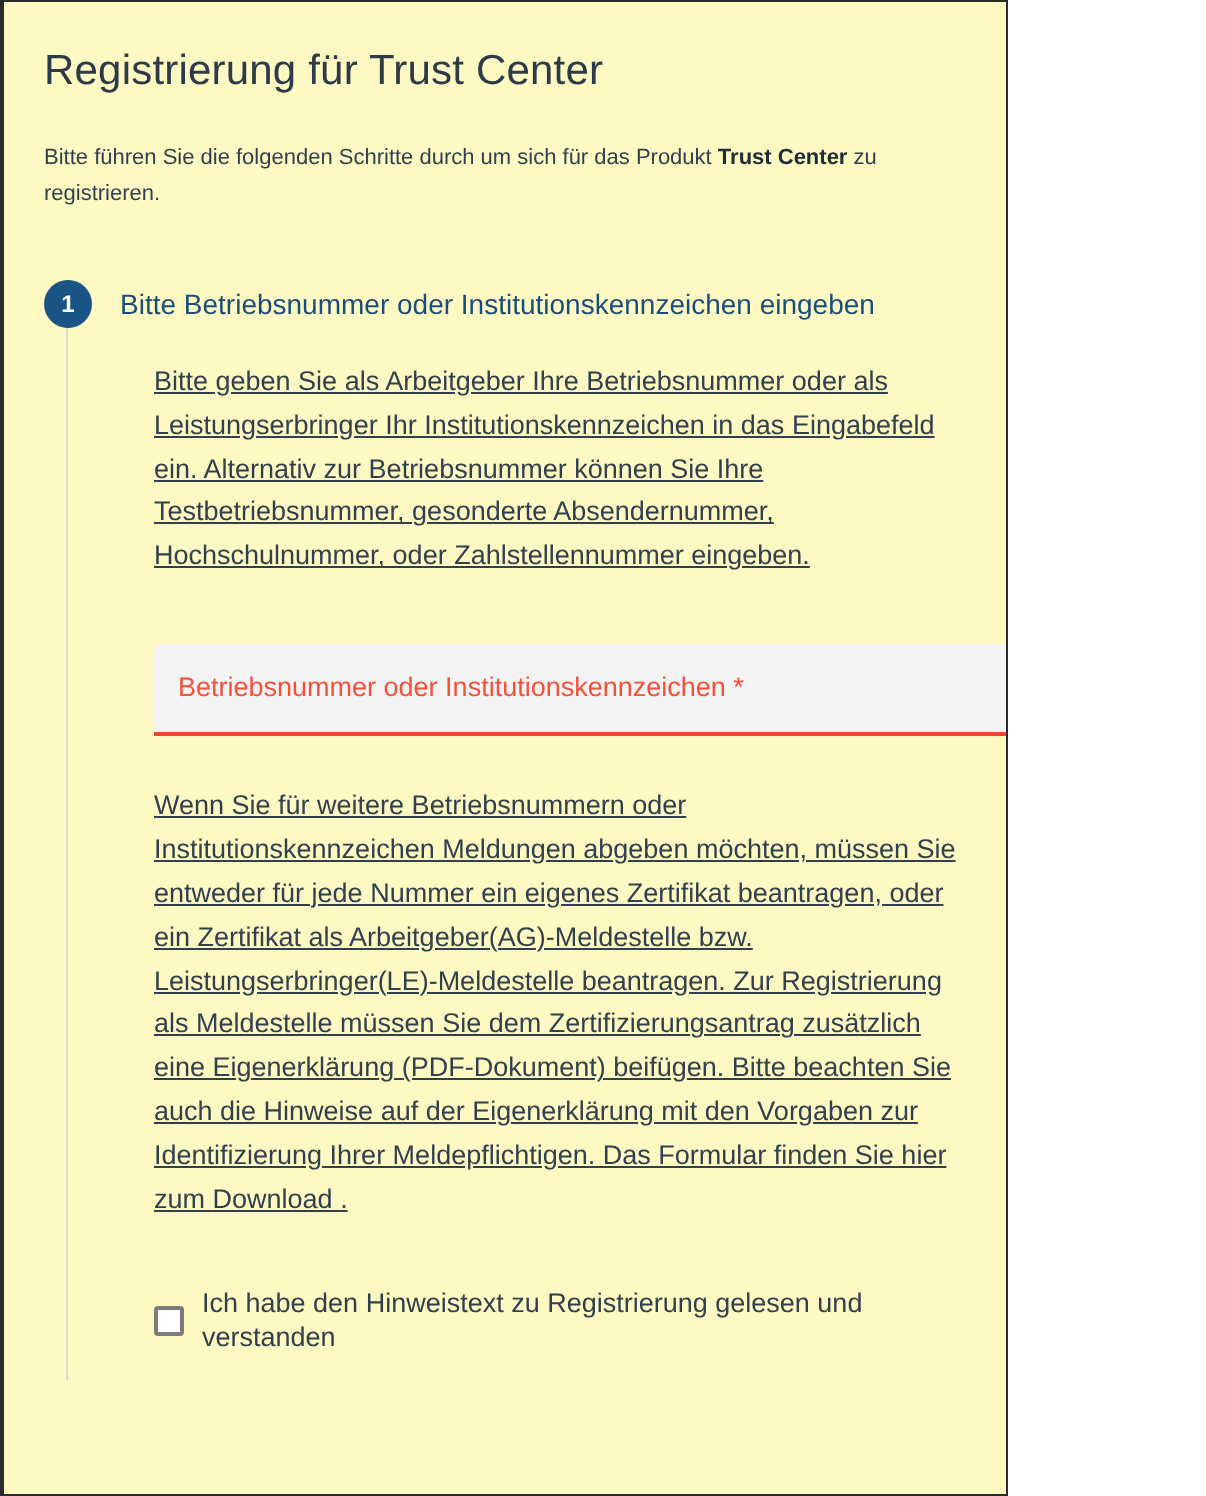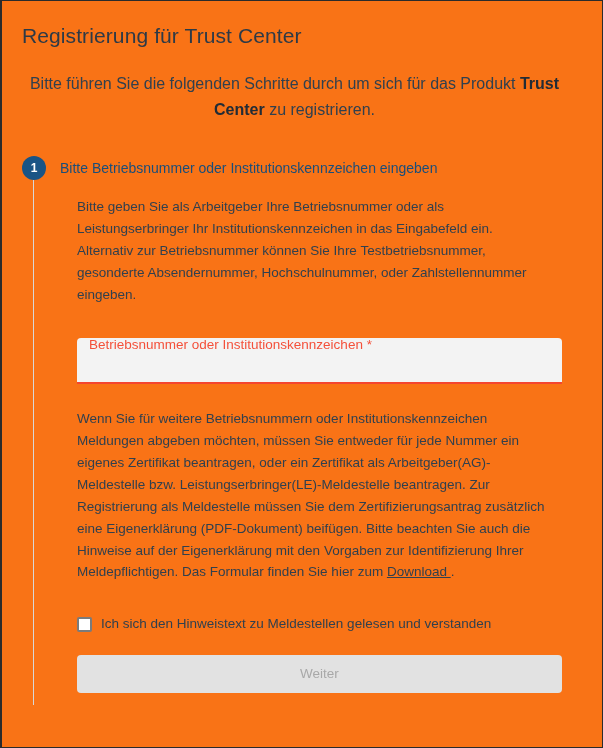--- a/index.html
+++ b/index.html
@@ -7,24 +7,24 @@
     padding: 0;
     background: #ffffff;
   }
   body {
     font-family: "Liberation Sans", sans-serif;
     -webkit-font-smoothing: antialiased;
   }
 
   #page {
     position: relative;
-    width: 603px;
+    width: 504px;
     height: 748px;
     box-sizing: border-box;
-    background: #f97316;
+    background: #fef9c3;
     border-top: 1px solid #2b2b2b;
     border-right: 1px solid #2b2b2b;
     border-bottom: 1px solid #2b2b2b;
     border-left: 2px solid #2b2b2b;
     overflow: hidden;
   }
 
   .inner {
     padding: 18px 20px 0 20px;
   }
@@ -33,26 +33,25 @@
   .page-title {
     font-size: 21px;
     font-weight: 400;
     color: #2d3a47;
     letter-spacing: 0.1px;
     margin: 4px 0 0 0;
     line-height: 1.25;
   }
 
   .intro {
-    font-size: 16px;
+    font-size: 11px;
     color: #31404e;
     line-height: 1.62;
     margin: 22px 0 0 0;
     max-width: 545px;
-    text-align: center;
   }
   .intro strong { font-weight: 700; color: #222c36; }
 
   
   .stepper {
     margin-top: 33px;
     position: relative;
   }
 
   .step-head {
@@ -93,34 +92,36 @@
     padding-top: 16px;
     padding-bottom: 12px;
   }
 
   .para {
     font-size: 13.5px;
     color: #31404e;
     line-height: 1.62;
     margin: 0;
     max-width: 470px;
+    text-decoration: underline;
   }
   .para + .para { margin-top: 11px; }
 
   
   .field {
     margin-top: 33px;
     width: 485px;
     height: 46px;
     box-sizing: border-box;
     background: #f3f3f3;
     border: none;
     border-bottom: 2px solid #f4462f;
     border-radius: 4px 4px 0 0;
     display: flex;
+    align-items: center;
     padding: 0 12px;
     cursor: text;
   }
   .field-label {
     font-size: 13.5px;
     color: #f4503a;
     line-height: 1;
     user-select: none;
   }
 
@@ -198,22 +199,21 @@
 
         <div class="field">
           <span class="field-label" title="Betriebsnummer oder Institutionskennzeichen *">Betriebsnummer oder Institutionskennzeichen *</span>
         </div>
 
 
         <p class="para notice-body"><span>Wenn Sie für weitere Betriebsnummern oder Institutionskennzeichen Meldungen abgeben möchten, müssen Sie entweder für jede Nummer ein eigenes Zertifikat beantragen, oder ein Zertifikat als Arbeitgeber(AG)-Meldestelle bzw. Leistungserbringer(LE)-Meldestelle beantragen. Zur Registrierung als Meldestelle müssen Sie dem Zertifizierungsantrag zusätzlich eine Eigenerklärung (PDF-Dokument) beifügen. Bitte beachten Sie auch die Hinweise auf der Eigenerklärung mit den Vorgaben zur Identifizierung Ihrer Meldepflichtigen. Das Formular finden Sie hier zum </span><a class="dl-link">Download </a><span>.</span></p>
 
         <div class="checkrow">
           <span class="checkbox"></span>
-          <span class="check-label">Ich sich den Hinweistext zu Meldestellen gelesen und verstanden</span>
+          <span class="check-label">Ich habe den Hinweistext zu Registrierung gelesen und verstanden</span>
         </div>
 
-        <div class="submit">Weiter</div>
 
       </div>
     </div>
 
   </div>
 </div>
 
 </body></html>

